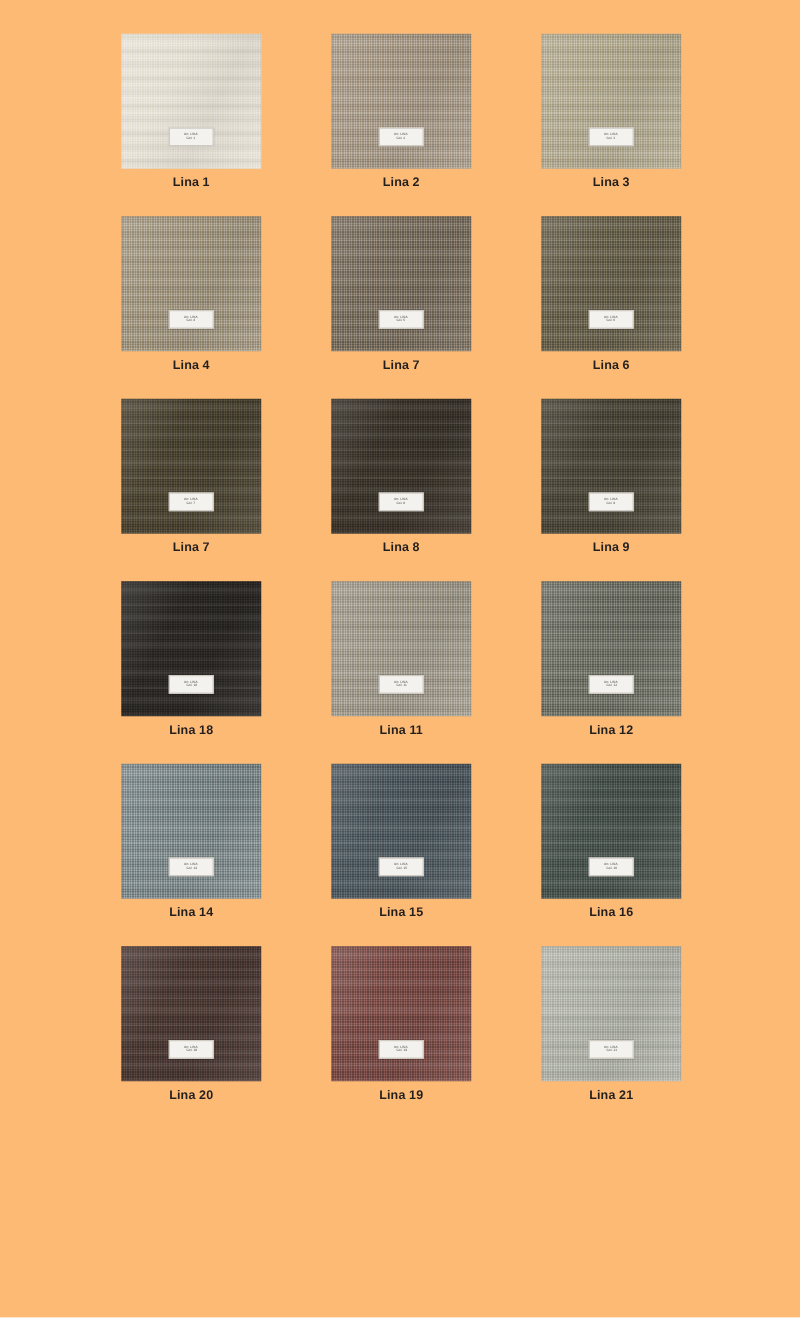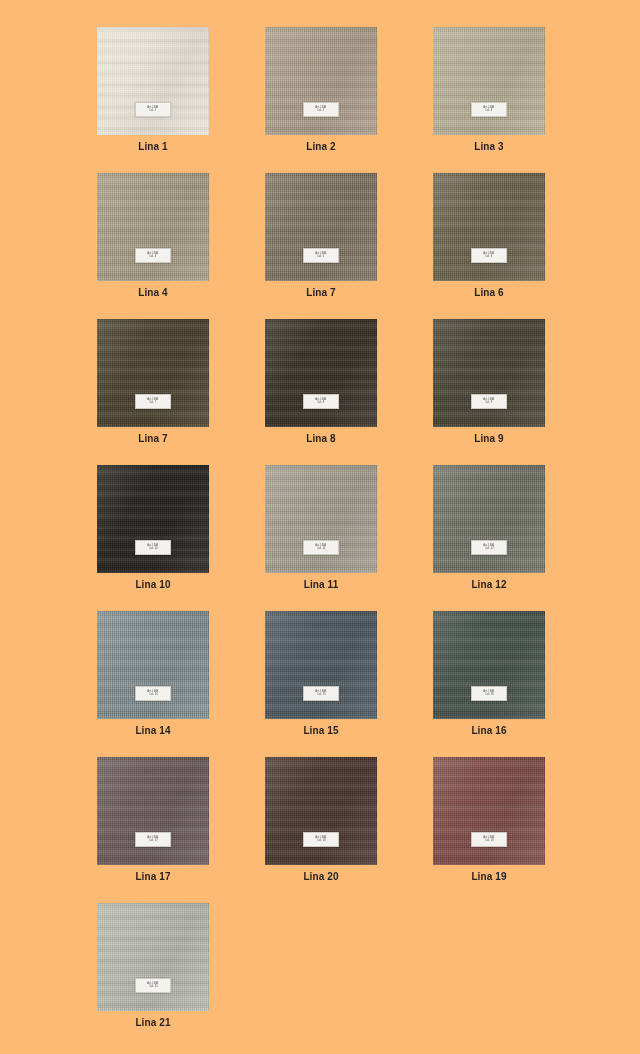--- a/index.html
+++ b/index.html
@@ -254,21 +254,21 @@
       <div class="swatch-cell">
         <div class="swatch-chip" style="background-color: rgb(43, 40, 37);">
           <div class="weave"></div>
           <div class="slub"></div>
           <div class="sheen"></div>
           <div class="tag">
             <span class="tag-line1">Art. LINA</span>
             <span class="tag-line2">Col. 10</span>
           </div>
         </div>
-        <div class="swatch-label">Lina 10</div>
+        <div class="swatch-label">Lina 18</div>
       </div>
       <div class="swatch-cell">
         <div class="swatch-chip" style="background-color: rgb(160, 154, 140);">
           <div class="weave"></div>
           <div class="slub"></div>
           <div class="sheen"></div>
           <div class="tag">
             <span class="tag-line1">Art. LINA</span>
             <span class="tag-line2">Col. 11</span>
           </div>
@@ -315,32 +315,20 @@
         <div class="swatch-chip" style="background-color: rgb(74, 84, 79);">
           <div class="weave"></div>
           <div class="slub"></div>
           <div class="sheen"></div>
           <div class="tag">
             <span class="tag-line1">Art. LINA</span>
             <span class="tag-line2">Col. 16</span>
           </div>
         </div>
         <div class="swatch-label">Lina 16</div>
-      </div>
-      <div class="swatch-cell">
-        <div class="swatch-chip" style="background-color: rgb(106, 91, 92);">
-          <div class="weave"></div>
-          <div class="slub"></div>
-          <div class="sheen"></div>
-          <div class="tag">
-            <span class="tag-line1">Art. LINA</span>
-            <span class="tag-line2">Col. 17</span>
-          </div>
-        </div>
-        <div class="swatch-label">Lina 17</div>
       </div>
       <div class="swatch-cell">
         <div class="swatch-chip" style="background-color: rgb(77, 59, 54);">
           <div class="weave"></div>
           <div class="slub"></div>
           <div class="sheen"></div>
           <div class="tag">
             <span class="tag-line1">Art. LINA</span>
             <span class="tag-line2">Col. 18</span>
           </div>

